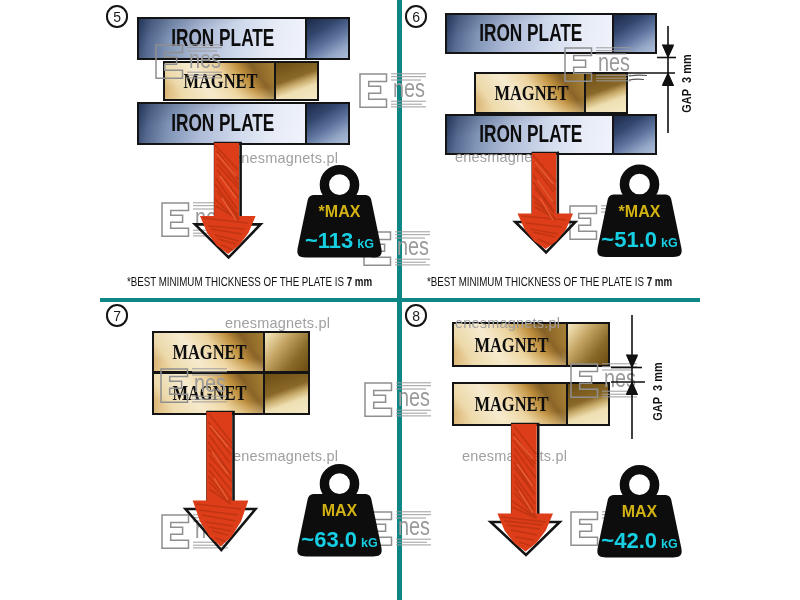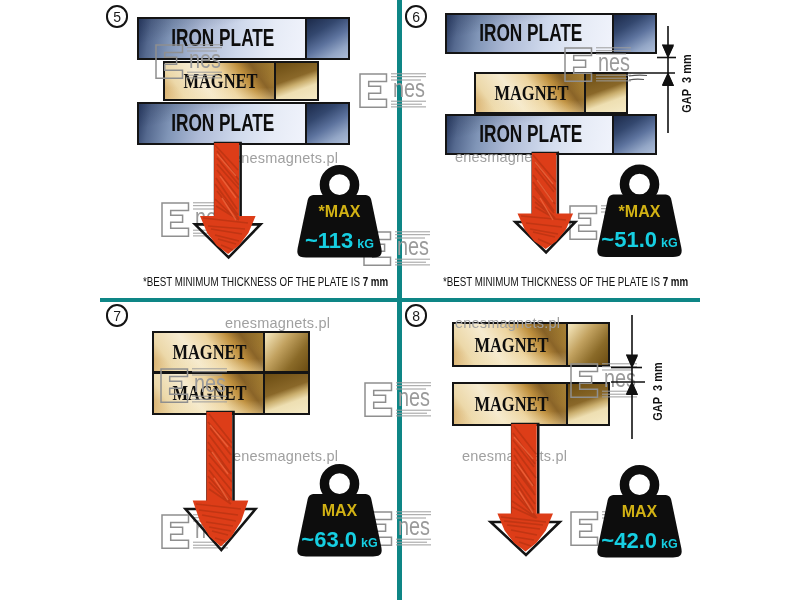--- a/index.html
+++ b/index.html
@@ -9,21 +9,21 @@
 .bar{position:absolute;box-sizing:border-box;border:2.5px solid #141414;padding-left:24px;}
 .cap{position:absolute;top:0;bottom:0;right:0;border-left:2.5px solid #141414;}
 .pface{background:linear-gradient(168deg,rgba(23,35,64,0.24) 0%,rgba(23,35,64,0) 30%),linear-gradient(100deg,#2a3c63 0%,#55698f 6%,#8095b7 16%,#adbad6 30%,#cfd9ec 48%,#e6ebf6 64%,#eff2fb 78%,#dde4f1 88%,#bcc7de 97%,#b0bcd5 100%);}
 .pcap{background:linear-gradient(148deg,#1c2a4a 0%,#33476e 30%,#5d739e 56%,#93a6c6 80%,#aebed8 100%);}
 .mface{background:linear-gradient(0deg,rgba(247,231,188,0.38) 0%,rgba(247,231,188,0) 32%),linear-gradient(205deg,rgba(70,46,6,0.5) 0%,rgba(70,46,6,0) 38%),linear-gradient(55deg,#cf9f55 0%,#ecd8a9 12%,#f6ebd0 28%,#edd49f 42%,#c0913f 54%,#8a6428 62%,#b08838 72%,#ddb167 82%,#d8a958 91%,#ecd3a0 100%);font-family:Liberation Serif, serif;}
 .mcap{background:linear-gradient(160deg,#6b4c12 0%,#8a6829 42%,#c9ad6c 56%,#eedfb2 70%,#f5eac6 100%);}
 .mcap2{background:linear-gradient(308deg,#6b4c12 0%,#8a6a28 30%,#c2a260 62%,#ead8a8 90%,#f2e6c4 100%);}
 .blabel{position:absolute;left:0;top:0;bottom:0;display:flex;align-items:center;justify-content:center;font-weight:bold;color:#0d0d0d;white-space:nowrap;}
 .blabel span{display:inline-block;transform:scaleX(0.75);transform-origin:center;}
 .circ{position:absolute;width:22.5px;height:22.5px;border:2px solid #141414;border-radius:50%;box-sizing:border-box;display:flex;align-items:center;justify-content:center;font-size:14px;color:#1a1a1a;}
-.caption{position:absolute;width:360px;text-align:right;font-size:13px;color:#111;white-space:nowrap;}
+.caption{position:absolute;width:360px;text-align:center;font-size:13px;color:#111;white-space:nowrap;}
 .caption span.sq{display:inline-block;transform:scaleX(0.75);transform-origin:center;white-space:nowrap;}
 .wmtext{position:absolute;z-index:2;color:#a0a0a0;font-size:14.5px;letter-spacing:0.2px;line-height:1;white-space:nowrap;}
 .gap{position:absolute;font-weight:bold;font-size:13px;color:#111;transform:rotate(-90deg) scaleX(0.84);transform-origin:center;white-space:nowrap;}
 </style>
 </head>
 <body>
 <div id="stage">
 
   <div class="tealh"></div>
   <div class="tealv"></div>

